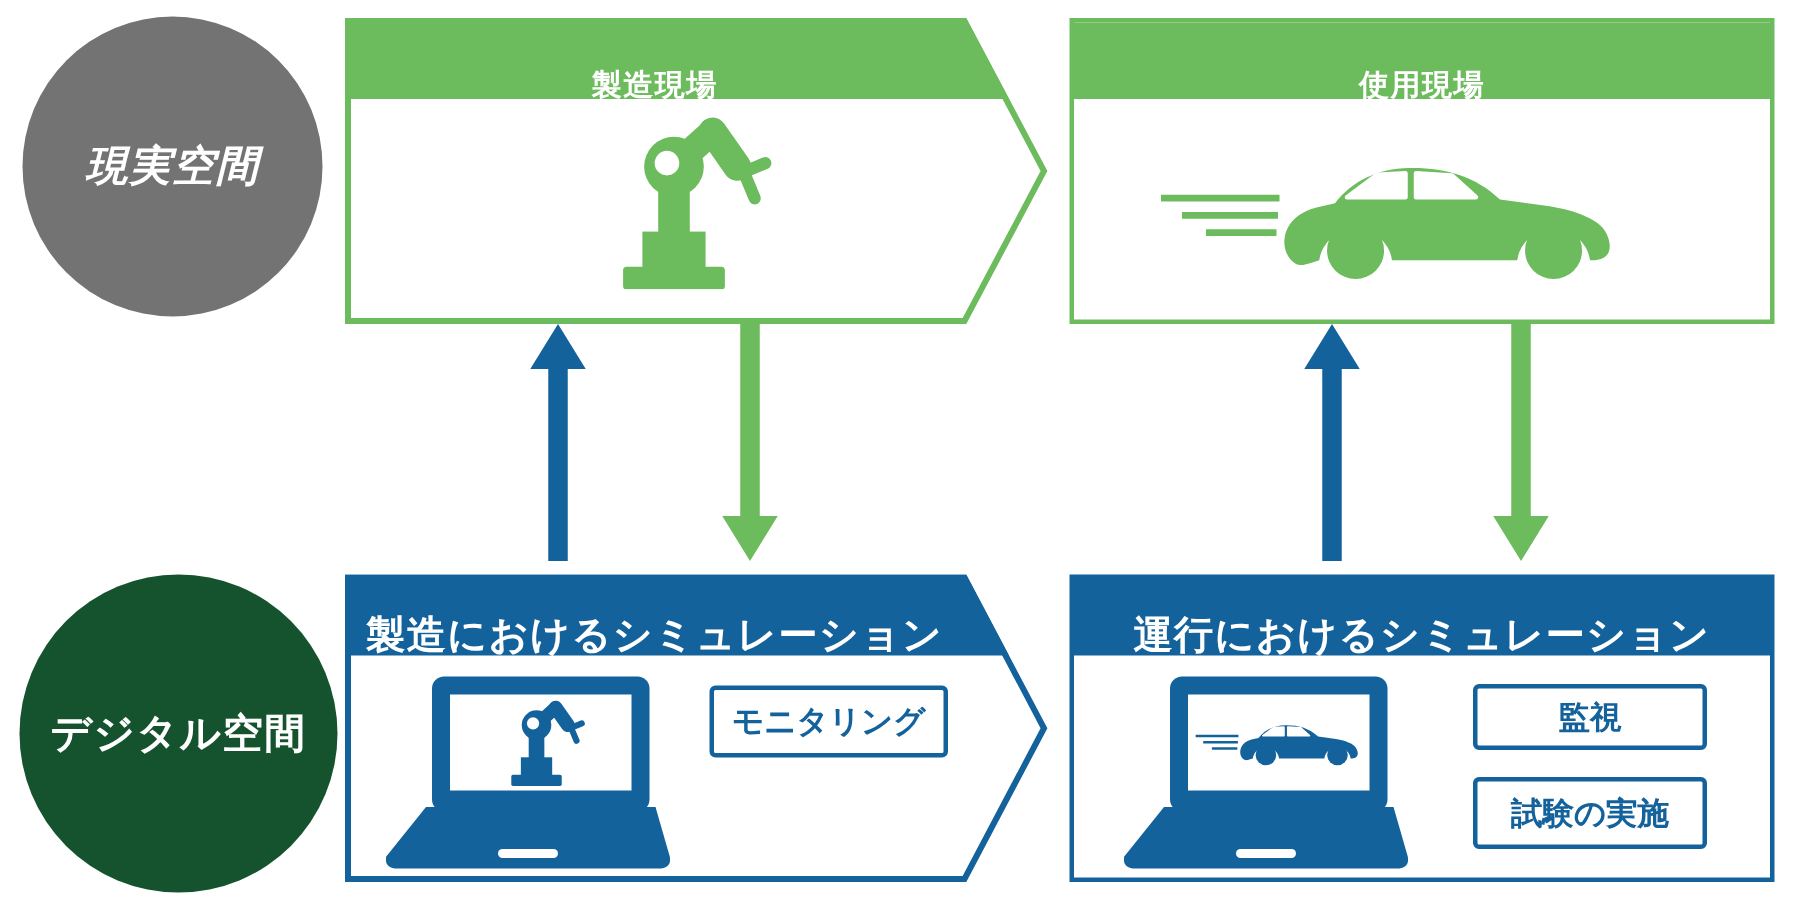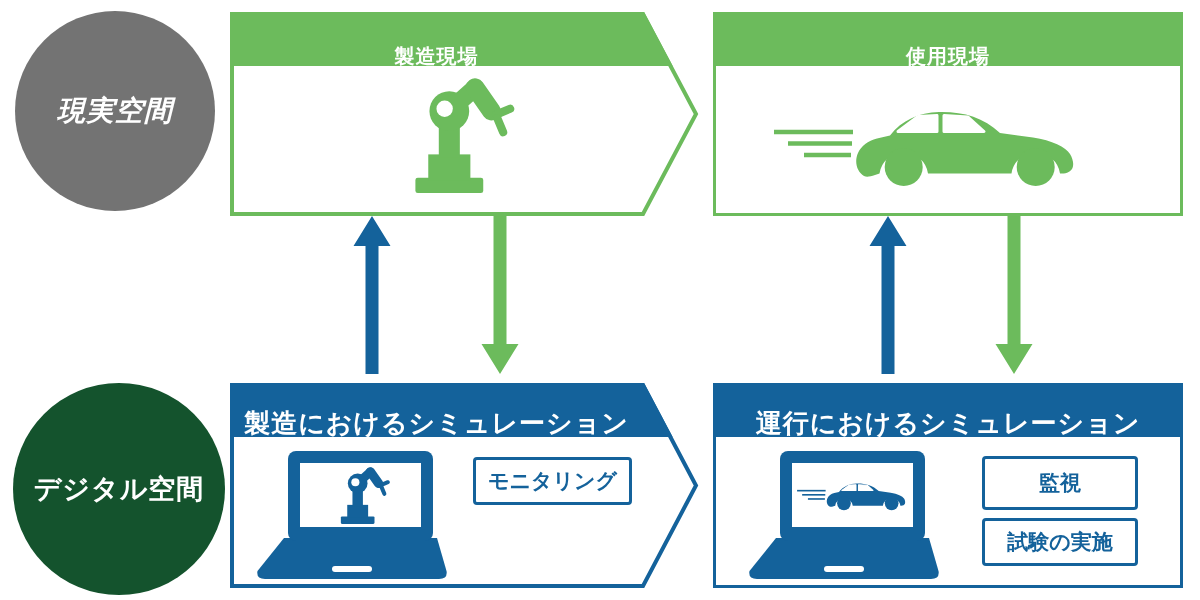--- a/index.html
+++ b/index.html
@@ -143,16 +143,16 @@
     <div class="rect-hdr blue"></div>
   </div>
   <div class="hdr-text small" style="left:716px;top:384px;width:464px;">運行におけるシミュレーション</div>
   <svg class="abs ic-blue" viewBox="0 0 190 130" style="left:749px;top:450px;width:190px;height:130px;">
     <path fill="currentColor" d="M27,88 H180 L189.5,121 Q191,129 182,129 H8 Q-1,129 0.5,121 Z"></path>
     <rect x="31" y="1" width="145" height="90" rx="8" fill="currentColor"></rect>
     <rect x="43" y="13" width="121" height="64" fill="#ffffff"></rect>
     <rect x="75" y="116" width="40" height="6" rx="3" fill="#ffffff"></rect>
     <use href="#sym-car" x="47" y="29" width="112" height="32"></use>
   </svg>
-  <div class="tag" style="left:982px;top:456px;width:156px;height:54px;">監視</div>
+  <div class="tag" style="left:982px;top:456px;width:156px;height:44px;">監視</div>
   <div class="tag" style="left:982px;top:518px;width:156px;height:48px;">試験の実施</div>
 
 </div>
 
 </body></html>

